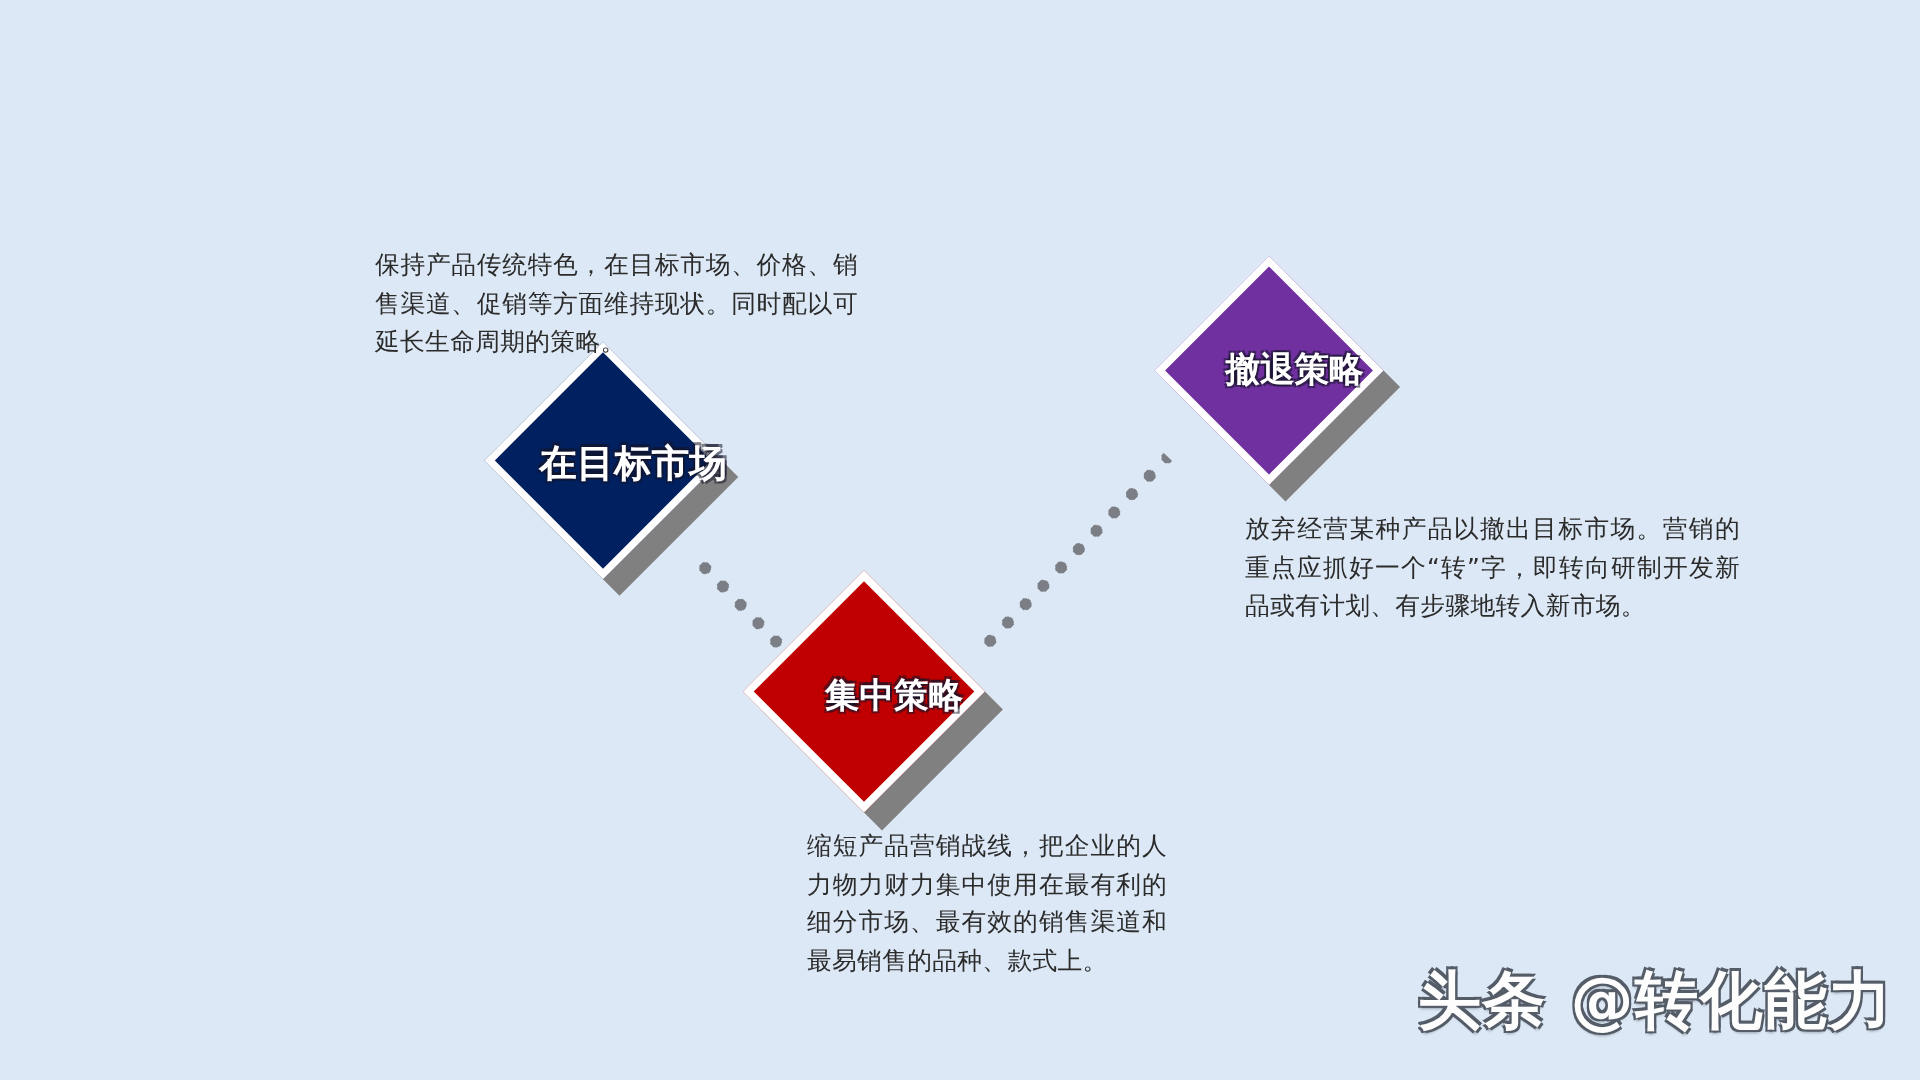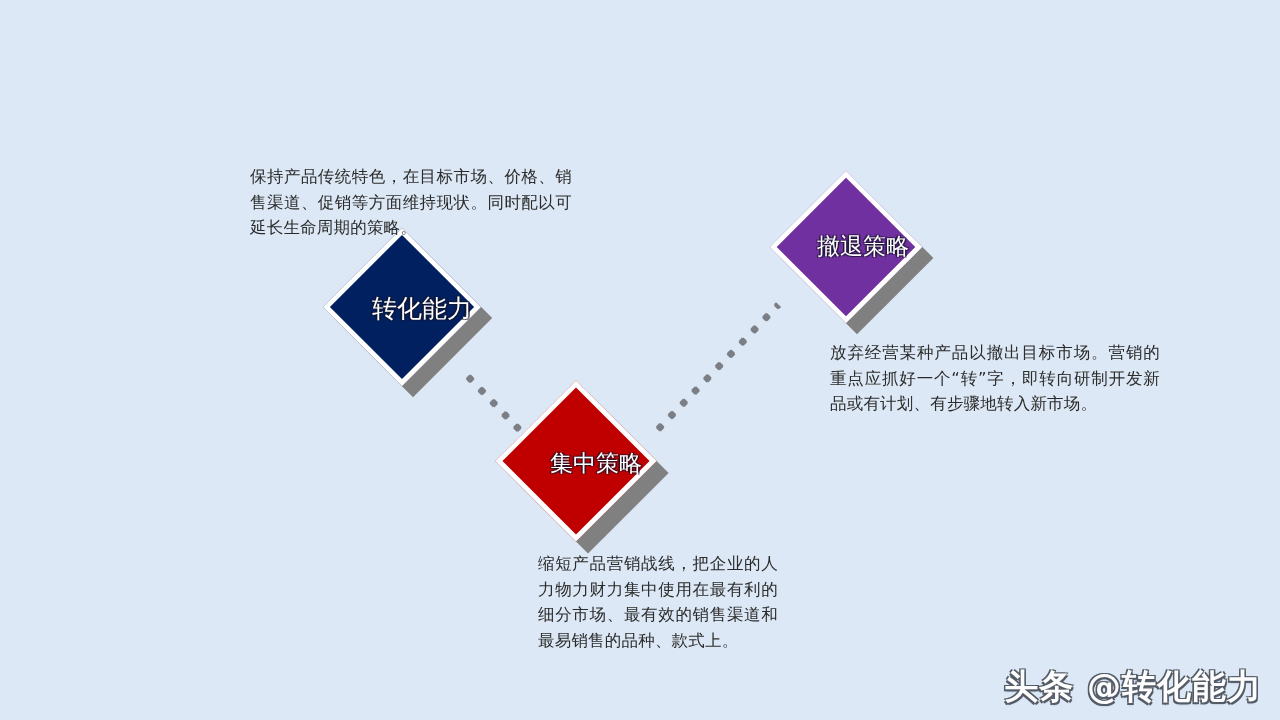--- a/index.html
+++ b/index.html
@@ -66,21 +66,21 @@
     box-sizing: border-box;
   }
   .diamond-label {
     position: absolute;
     left: 0;
     top: 0;
     display: flex;
     align-items: center;
     justify-content: center;
     color: #ffffff;
-    font-weight: normal;
+    font-weight: bold;
     white-space: nowrap;
     text-shadow:
       -1.4px -1.4px 0 rgba(20,20,40,.55),
        1.4px -1.4px 0 rgba(20,20,40,.55),
       -1.4px  1.4px 0 rgba(20,20,40,.55),
        1.4px  1.4px 0 rgba(20,20,40,.55);
     pointer-events: none;
   }
 
   
@@ -121,23 +121,23 @@
     white-space: pre-wrap;
   }
   #txt-maintain { left: 250px; top: 152px; width: 322px; text-align: justify; margin-top: 12px; }
   #txt-withdraw { left: 808px; top: 340px; width: 330px; text-align: justify; margin-left: 22px; }
   #txt-focus    { left: 538px; top: 551px; width: 240px; text-align: justify; }
 
   
   .watermark {
     position: absolute;
     right: 18px;
-    bottom: 10px;
+    bottom: 25px;
     color: #ffffff;
-    font-size: 34px;
+    font-size: 42px;
     font-weight: bold;
     letter-spacing: 1px;
     white-space: nowrap;
     text-shadow:
       -1.5px -1.5px 0 #4d5560,
        1.5px -1.5px 0 #4d5560,
       -1.5px  1.5px 0 #4d5560,
        1.5px  1.5px 0 #4d5560,
        0      2px   2px rgba(40,45,55,.4);
     opacity: .95;
@@ -148,21 +148,21 @@
 
 <div id="slide">
 
 
   <div class="dot-line" id="conn-left"></div>
   <div class="dot-line" id="conn-right"></div>
 
   <div class="diamond-group" id="dg-maintain">
     <div class="diamond-shadow"></div>
     <div class="diamond-face" style="background:#002060"></div>
-    <div class="diamond-label">转化能力</div>
+    <div class="diamond-label">在目标市场</div>
   </div>
 
   <div class="diamond-group" id="dg-focus">
     <div class="diamond-shadow"></div>
     <div class="diamond-face" style="background:#c00000"></div>
     <div class="diamond-label">集中策略</div>
   </div>
 
   <div class="diamond-group" id="dg-withdraw">
     <div class="diamond-shadow"></div>

